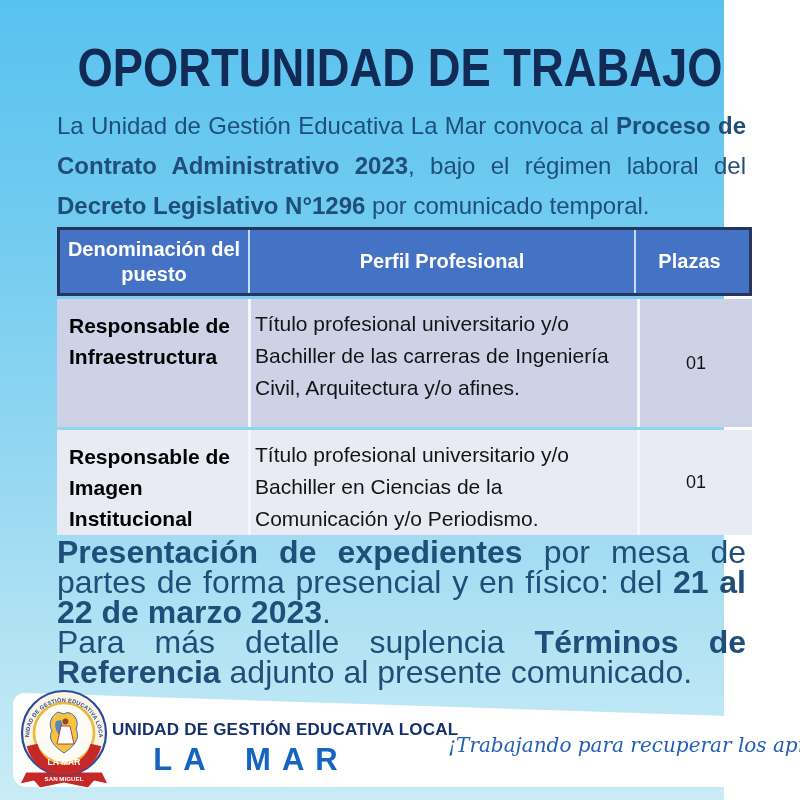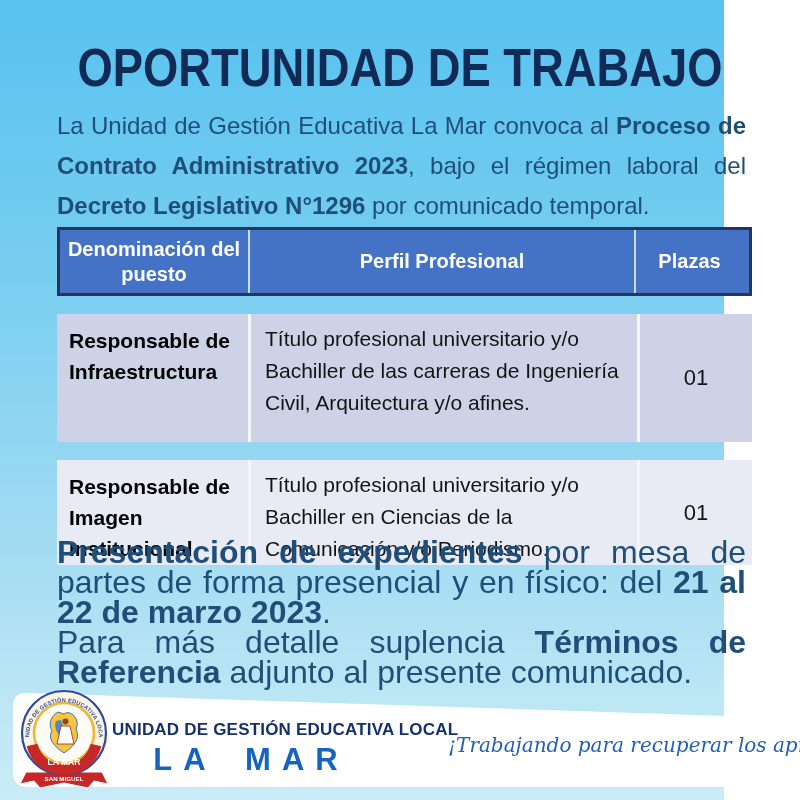--- a/index.html
+++ b/index.html
@@ -27,27 +27,27 @@
   .jobs-table { position:absolute; left:57px; top:227px; width:695px; }
   .thead {
     display:grid; grid-template-columns:188px 386px 109px;
     border:3px solid #24355E; background:#4472C4; height:63px;
   }
   .th {
     display:flex; align-items:center; justify-content:center; text-align:center;
     color:#FFFFFF; font-weight:bold; font-size:20px; line-height:1.25; padding:0 6px;
   }
   .th + .th { border-left:2px solid #C9DCF2; }
-  .trow { display:grid; grid-template-columns:191px 389px 115px; margin-top:18px; }
+  .trow { display:grid; grid-template-columns:191px 389px 115px; margin-top:3px; }
   .trow-1 { height:128px; }
   .trow-2 { height:105px;border-radius:14px; }
   .td { overflow:hidden; }
   .td-puesto { font-weight:bold; color:#000; font-size:21px; line-height:31px; padding:11px 12px 0 12px; }
-  .td-perfil { color:#141414; font-size:21px; line-height:32px; padding:9px 14px 0 14px; }
-  .td-plazas { color:#141414; font-size:22px; display:flex; align-items:center; justify-content:center; }
+  .td-perfil { color:#141414; font-size:21px; line-height:32px; padding:9px 14px 0 4px; }
+  .td-plazas { color:#141414; font-size:18px; display:flex; align-items:center; justify-content:center; }
   .td + .td { border-left:3px solid #F3F6FC; }
   .trow-1 .td { background:#CDD2E7; }
   .trow-2 .td { background:#E9EBF4; }
 
   .closing {
     position:absolute; left:57px; top:537px; width:689px;
     font-size:32px; line-height:30px; color:#1F4E79; text-align:justify;
   }
   .closing p { margin:0; }
 

